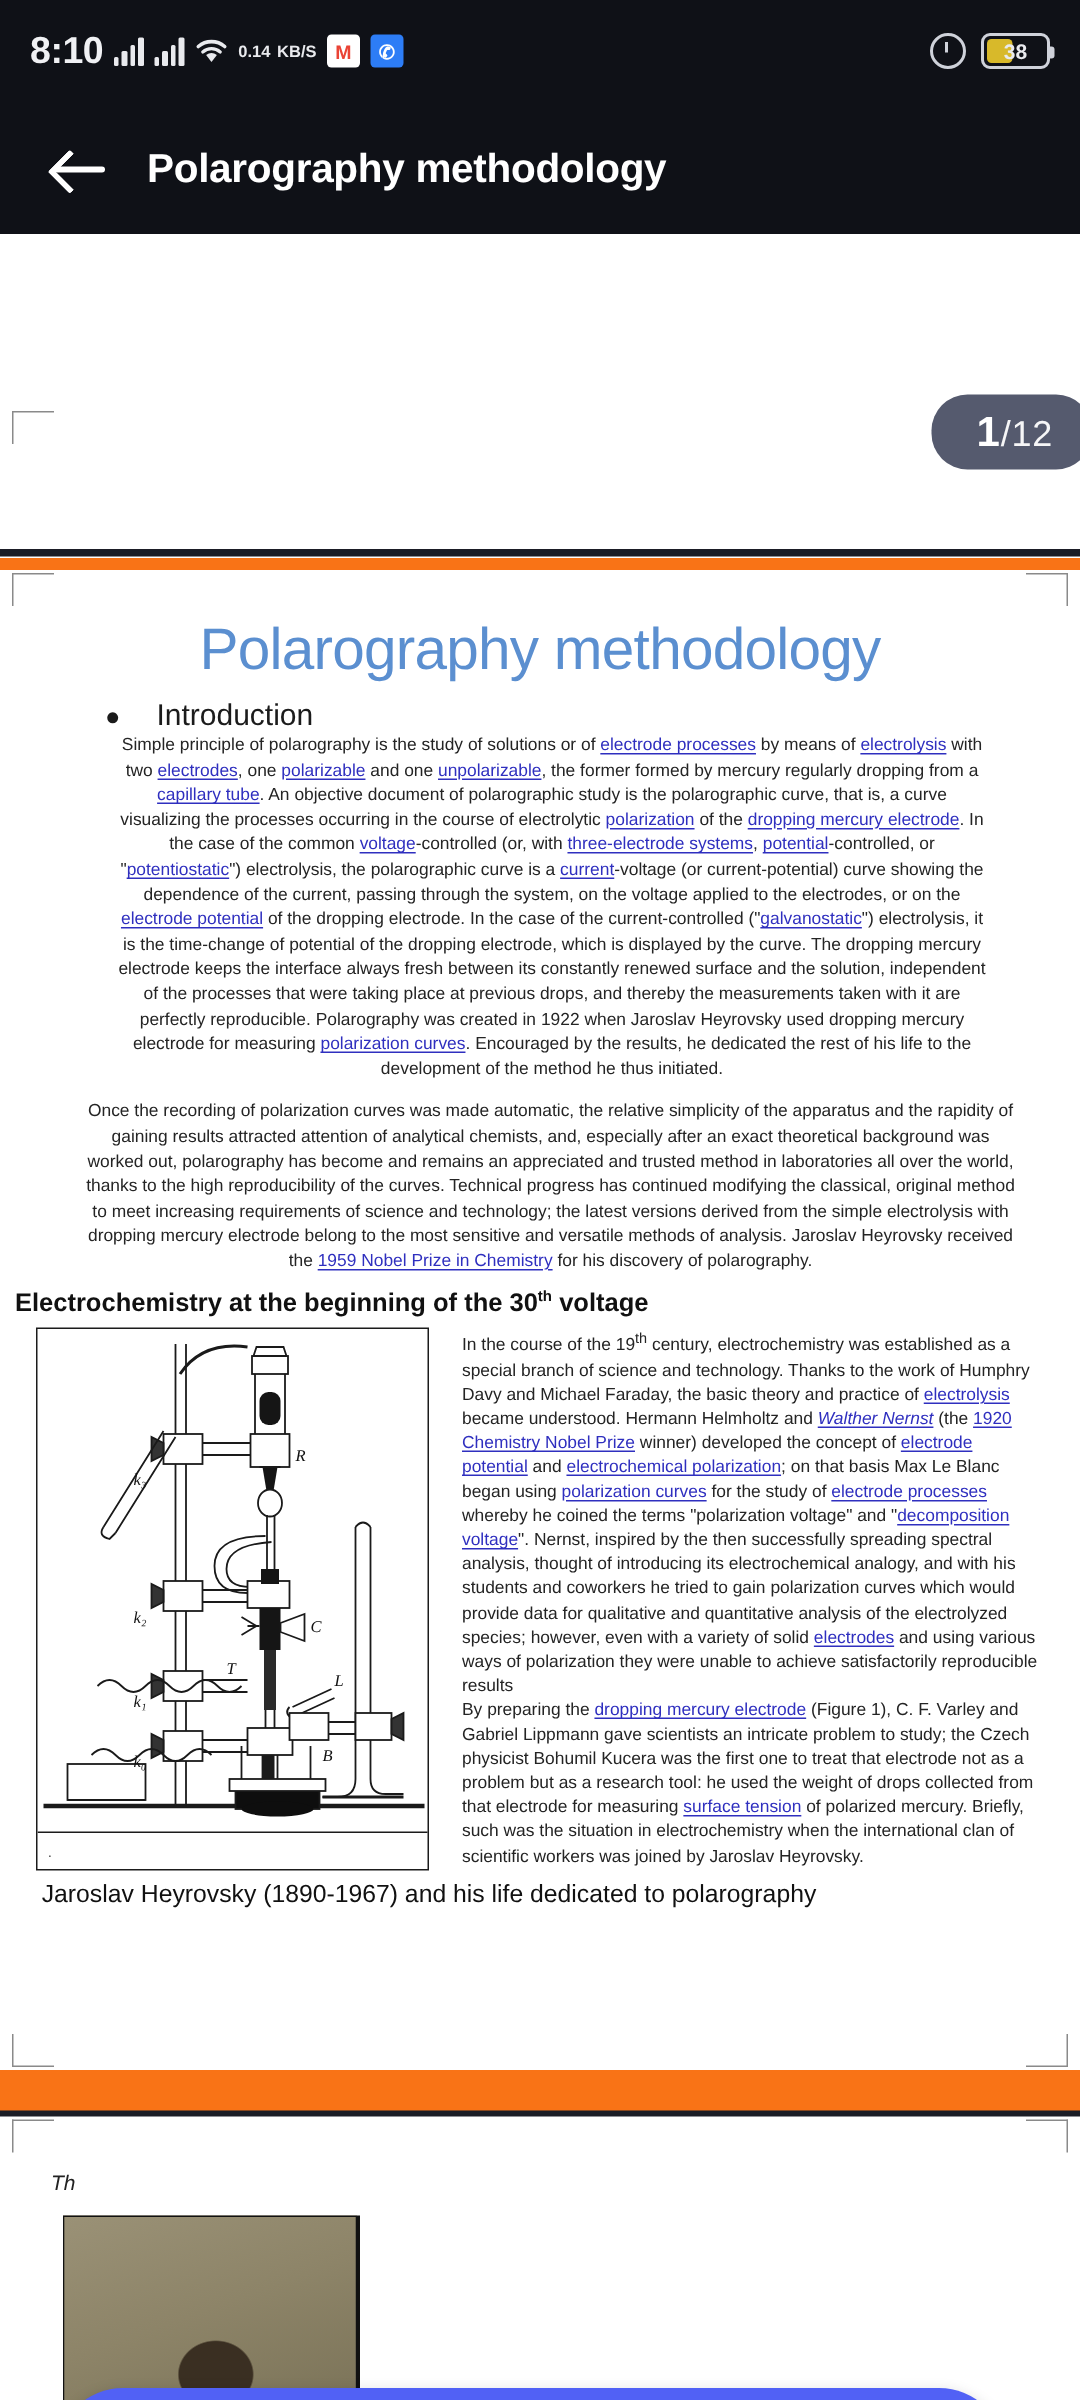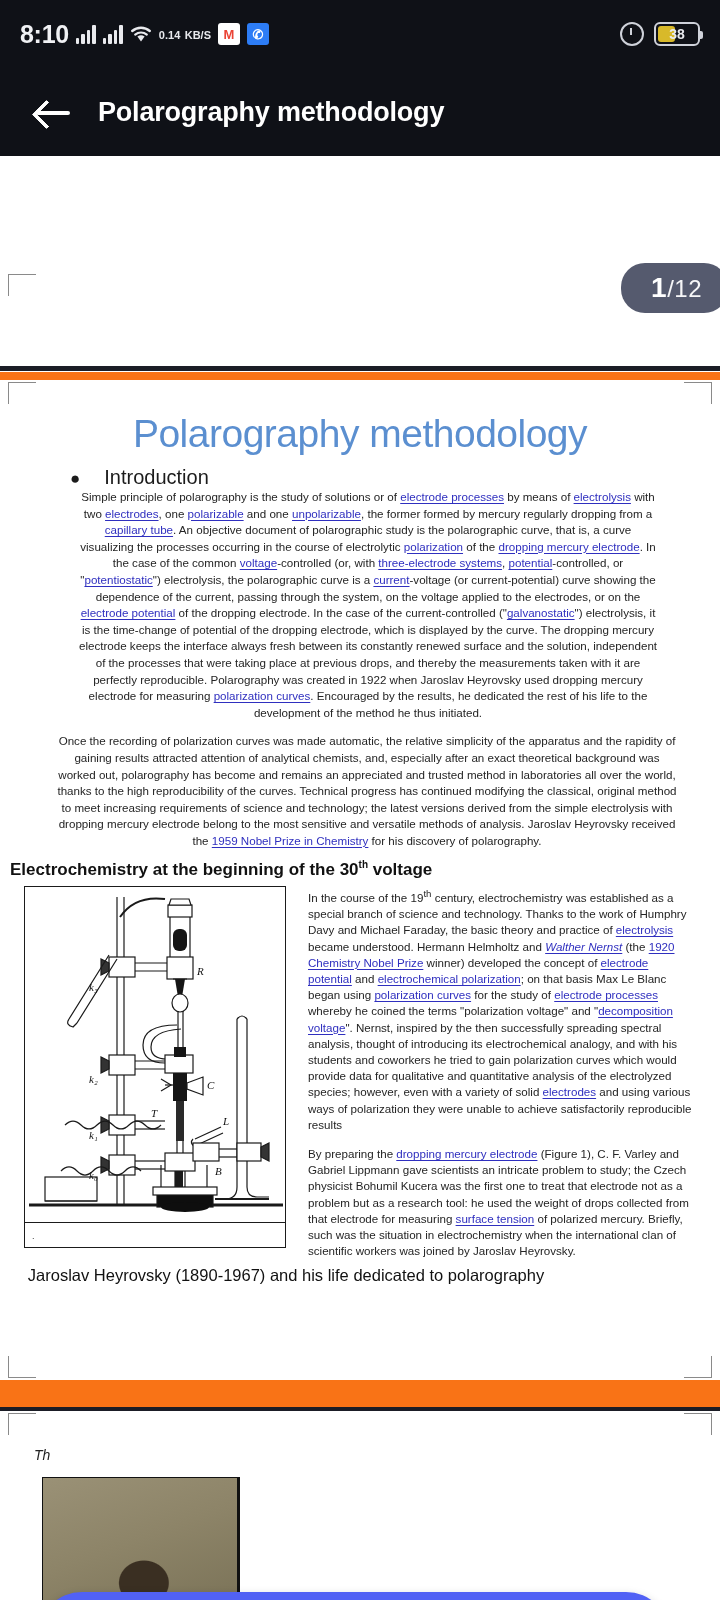--- a/index.html
+++ b/index.html
@@ -101,21 +101,21 @@
   .h2 {
     font-size:17px; font-weight:700; color:#111; margin:10px 0 6px 10px;
     font-family:"Liberation Sans", sans-serif;
   }
   .h2 sup { font-size:10px; }
 
   
   .cols { display:flex; gap:22px; padding:0 26px 0 24px; margin-top:2px; }
   .col-fig { width:262px; flex:none; }
   .col-txt { flex:1; font-size:11.6px; line-height:16.2px; color:#242424; }
-  .col-txt p + p { margin-top:13px; }
+  .col-txt p + p { margin-top:0; }
 
   .figbox { border:1px solid #1b1b1b; background:#fff; width:262px; height:362px;
             position:relative; overflow:hidden; }
   .figbox .dot { position:absolute; left:7px; bottom:6px; font-size:9px; color:#333; }
   .fig-inner { position:absolute; left:0; top:0; width:262px; height:336px;
                border-bottom:1px solid #1b1b1b; }
 
   .fig-cap-line {
     text-align:center; font-size:16.5px; font-weight:400; color:#111;
     margin-top:7px; white-space:nowrap;

